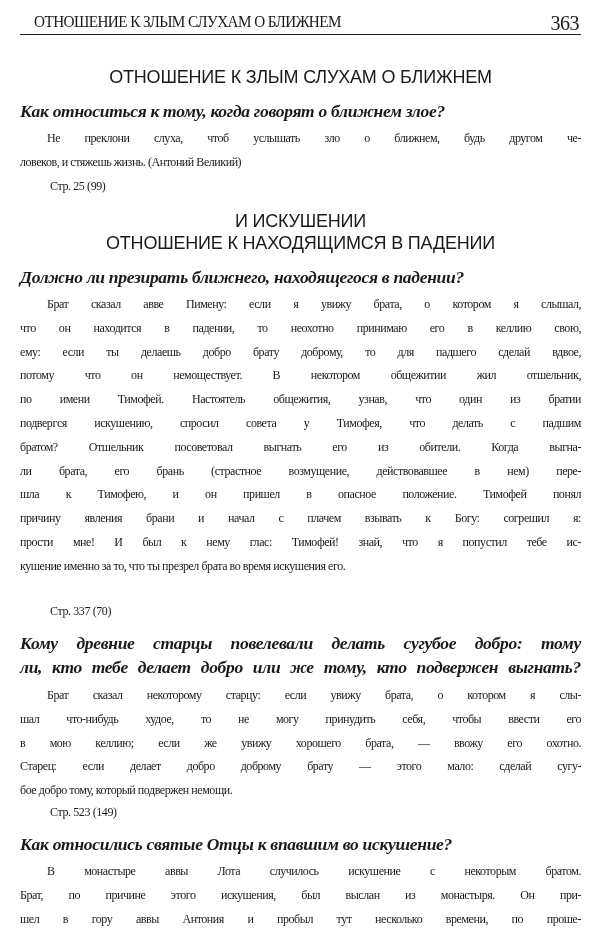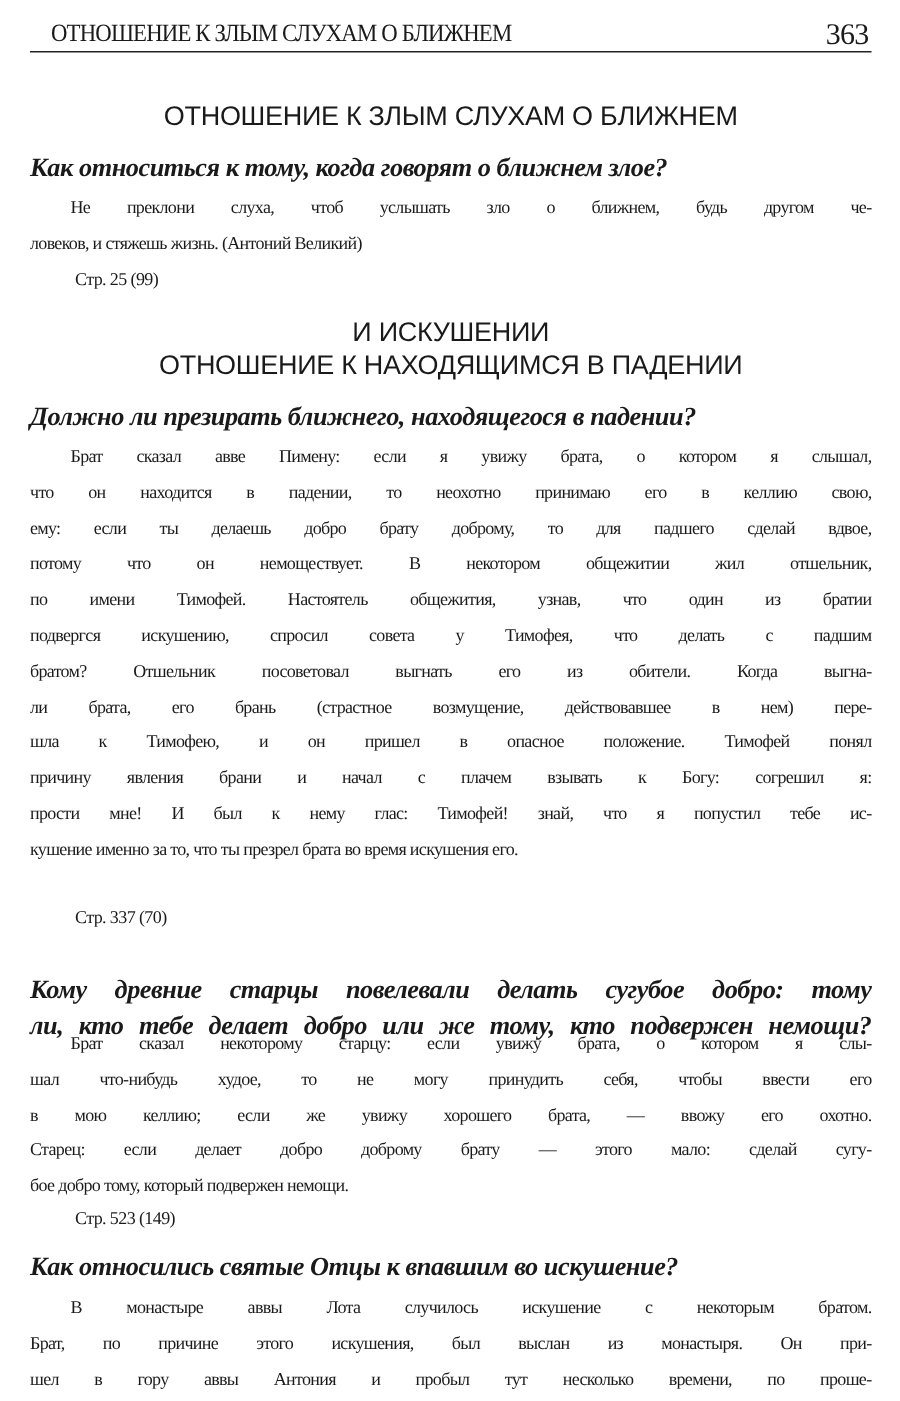--- a/index.html
+++ b/index.html
@@ -80,23 +80,23 @@
     <span class="line">подвергся искушению, спросил совета у Тимофея, что делать с падшим</span>
     <span class="line">братом? Отшельник посоветовал выгнать его из обители. Когда выгна-</span>
     <span class="line">ли брата, его брань (страстное возмущение, действовавшее в нем) пере-</span>
     <span class="line">шла к Тимофею, и он пришел в опасное положение. Тимофей понял</span>
     <span class="line">причину явления брани и начал с плачем взывать к Богу: согрешил я:</span>
     <span class="line">прости мне! И был к нему глас: Тимофей! знай, что я попустил тебе ис-</span>
     <span class="line last">кушение именно за то, что ты презрел брата во время искушения его.</span>
   </div>
   <div class="ref" style="top:600px;">Стр. 337 (70)</div>
 
-  <div class="question" style="top:648px;">
+  <div class="question" style="top:632px;">
     <div style="text-align:justify; text-align-last:justify;">Кому древние старцы повелевали делать сугубое добро: тому</div>
-    <div style="text-align:justify; text-align-last:justify;">ли, кто тебе делает добро или же тому, кто подвержен немощи?</div>
+    <div style="text-align:justify; text-align-last:justify;">ли, кто тебе делает добро или же тому, кто подвержен выгнать?</div>
   </div>
 
   <div class="para" style="top:684px;">
     <span class="line indent">Брат сказал некоторому старцу: если увижу брата, о котором я слы-</span>
     <span class="line">шал что-нибудь худое, то не могу принудить себя, чтобы ввести его</span>
     <span class="line">в мою келлию; если же увижу хорошего брата, — ввожу его охотно.</span>
     <span class="line">Старец: если делает добро доброму брату — этого мало: сделай сугу-</span>
     <span class="line last">бое добро тому, который подвержен немощи.</span>
   </div>
   <div class="ref" style="top:801px;">Стр. 523 (149)</div>

